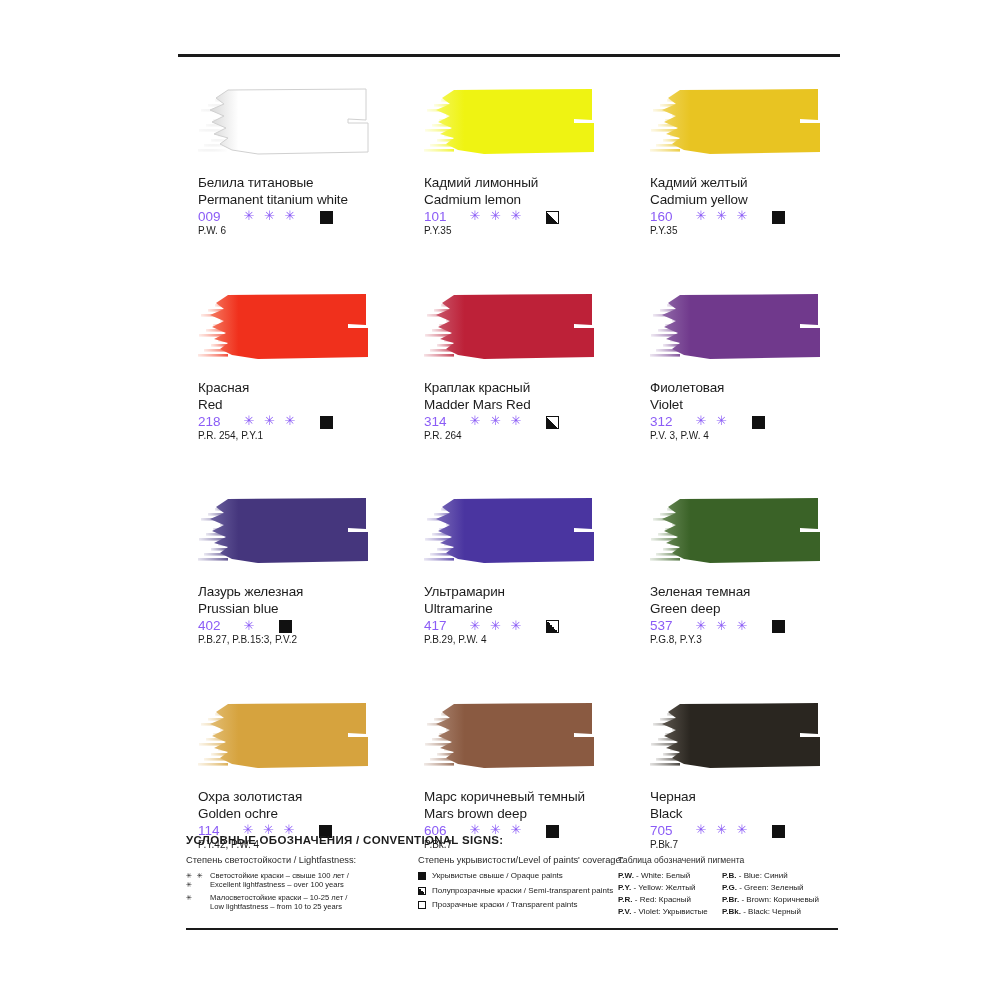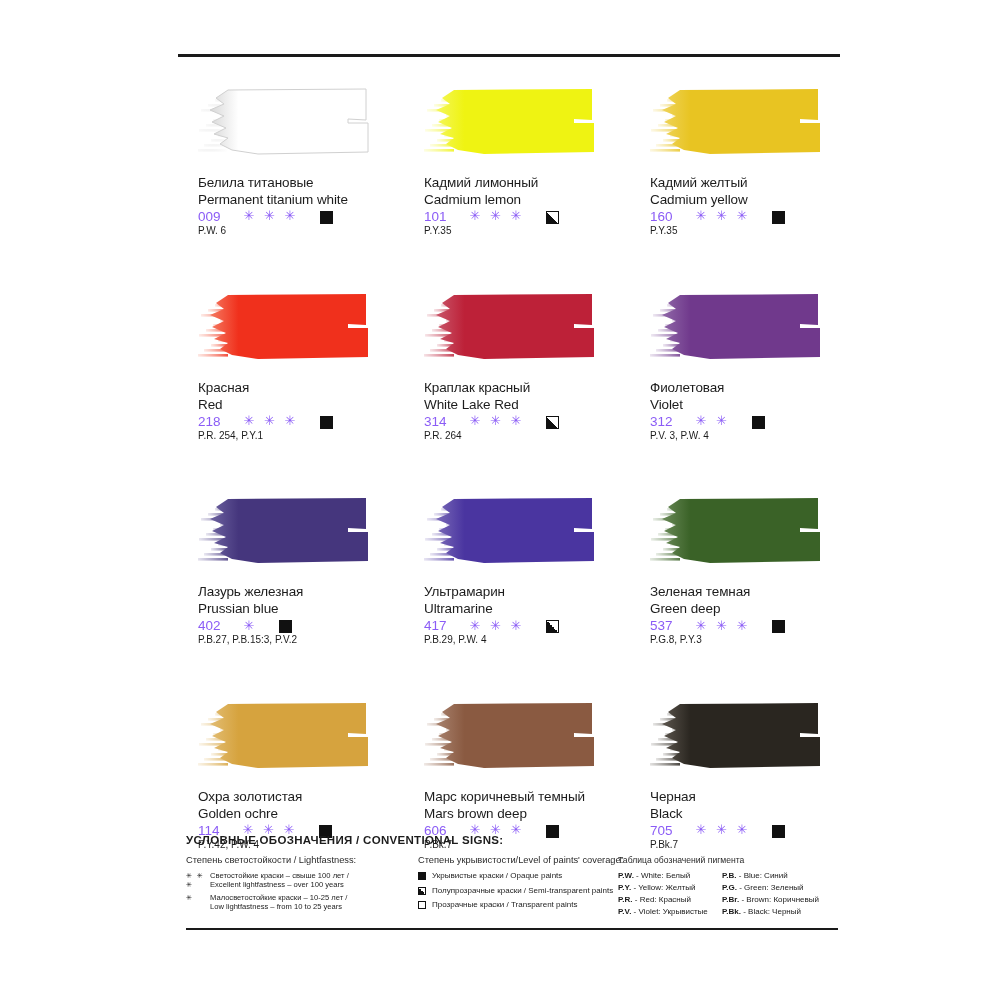--- a/index.html
+++ b/index.html
@@ -383,21 +383,21 @@
               <rect x="1" y="43" width="29" height="2.6" fill="url(#f4)"></rect>
               <rect x="20" y="48" width="10" height="2.6" fill="url(#f4)"></rect>
               <rect x="13" y="53" width="17" height="2.6" fill="url(#f4)"></rect>
               <rect x="6" y="58" width="24" height="2.6" fill="url(#f4)"></rect>
               <rect x="-1" y="63" width="31" height="2.6" fill="url(#f4)"></rect>
               <path d="M30,4 L168,3 L168,34 L150,33 L150,37 L170,37 L170,66 L60,68 L34,64 L22,58 L30,52 L16,48 L28,42 L14,36 L26,30 L12,24 L26,18 L18,12 Z" fill="url(#g4)" stroke="none" stroke-width="0"></path>
             </svg>
           </div>
           <div class="labels">
             <div class="name-ru">Краплак красный</div>
-            <div class="name-en">White Lake Red</div>
+            <div class="name-en">Madder Mars Red</div>
             <div class="codeline">
               <span class="code-num">314</span>
               <span class="stars">✳ ✳ ✳</span>
               <span class="cov semi"></span>
             </div>
             <div class="pigment">P.R. 264</div>
           </div>
         </div>
         <div class="cell">
           <div class="swatch-wrap">
@@ -709,21 +709,21 @@
                 <div>Low lightfastness – from 10 to 25 years</div>
               </div>
             </div>
           </div>
       </div>
       <div class="lc2">
         <div class="legend-head">Степень укрывистости/Level of paints' coverage:</div>
         <div id="cov-items">
             <div class="cov-item">
               <span class="mark opaque"></span>
-              <span class="txt">Укрывистые краски / Opaque paints</span>
+              <span class="txt">Укрывистые свыше / Opaque paints</span>
             </div>
             <div class="cov-item">
               <span class="mark semi"></span>
               <span class="txt">Полупрозрачные краски / Semi-transparent paints</span>
             </div>
             <div class="cov-item">
               <span class="mark transparent"></span>
               <span class="txt">Прозрачные краски / Transparent paints</span>
             </div>
           </div>

